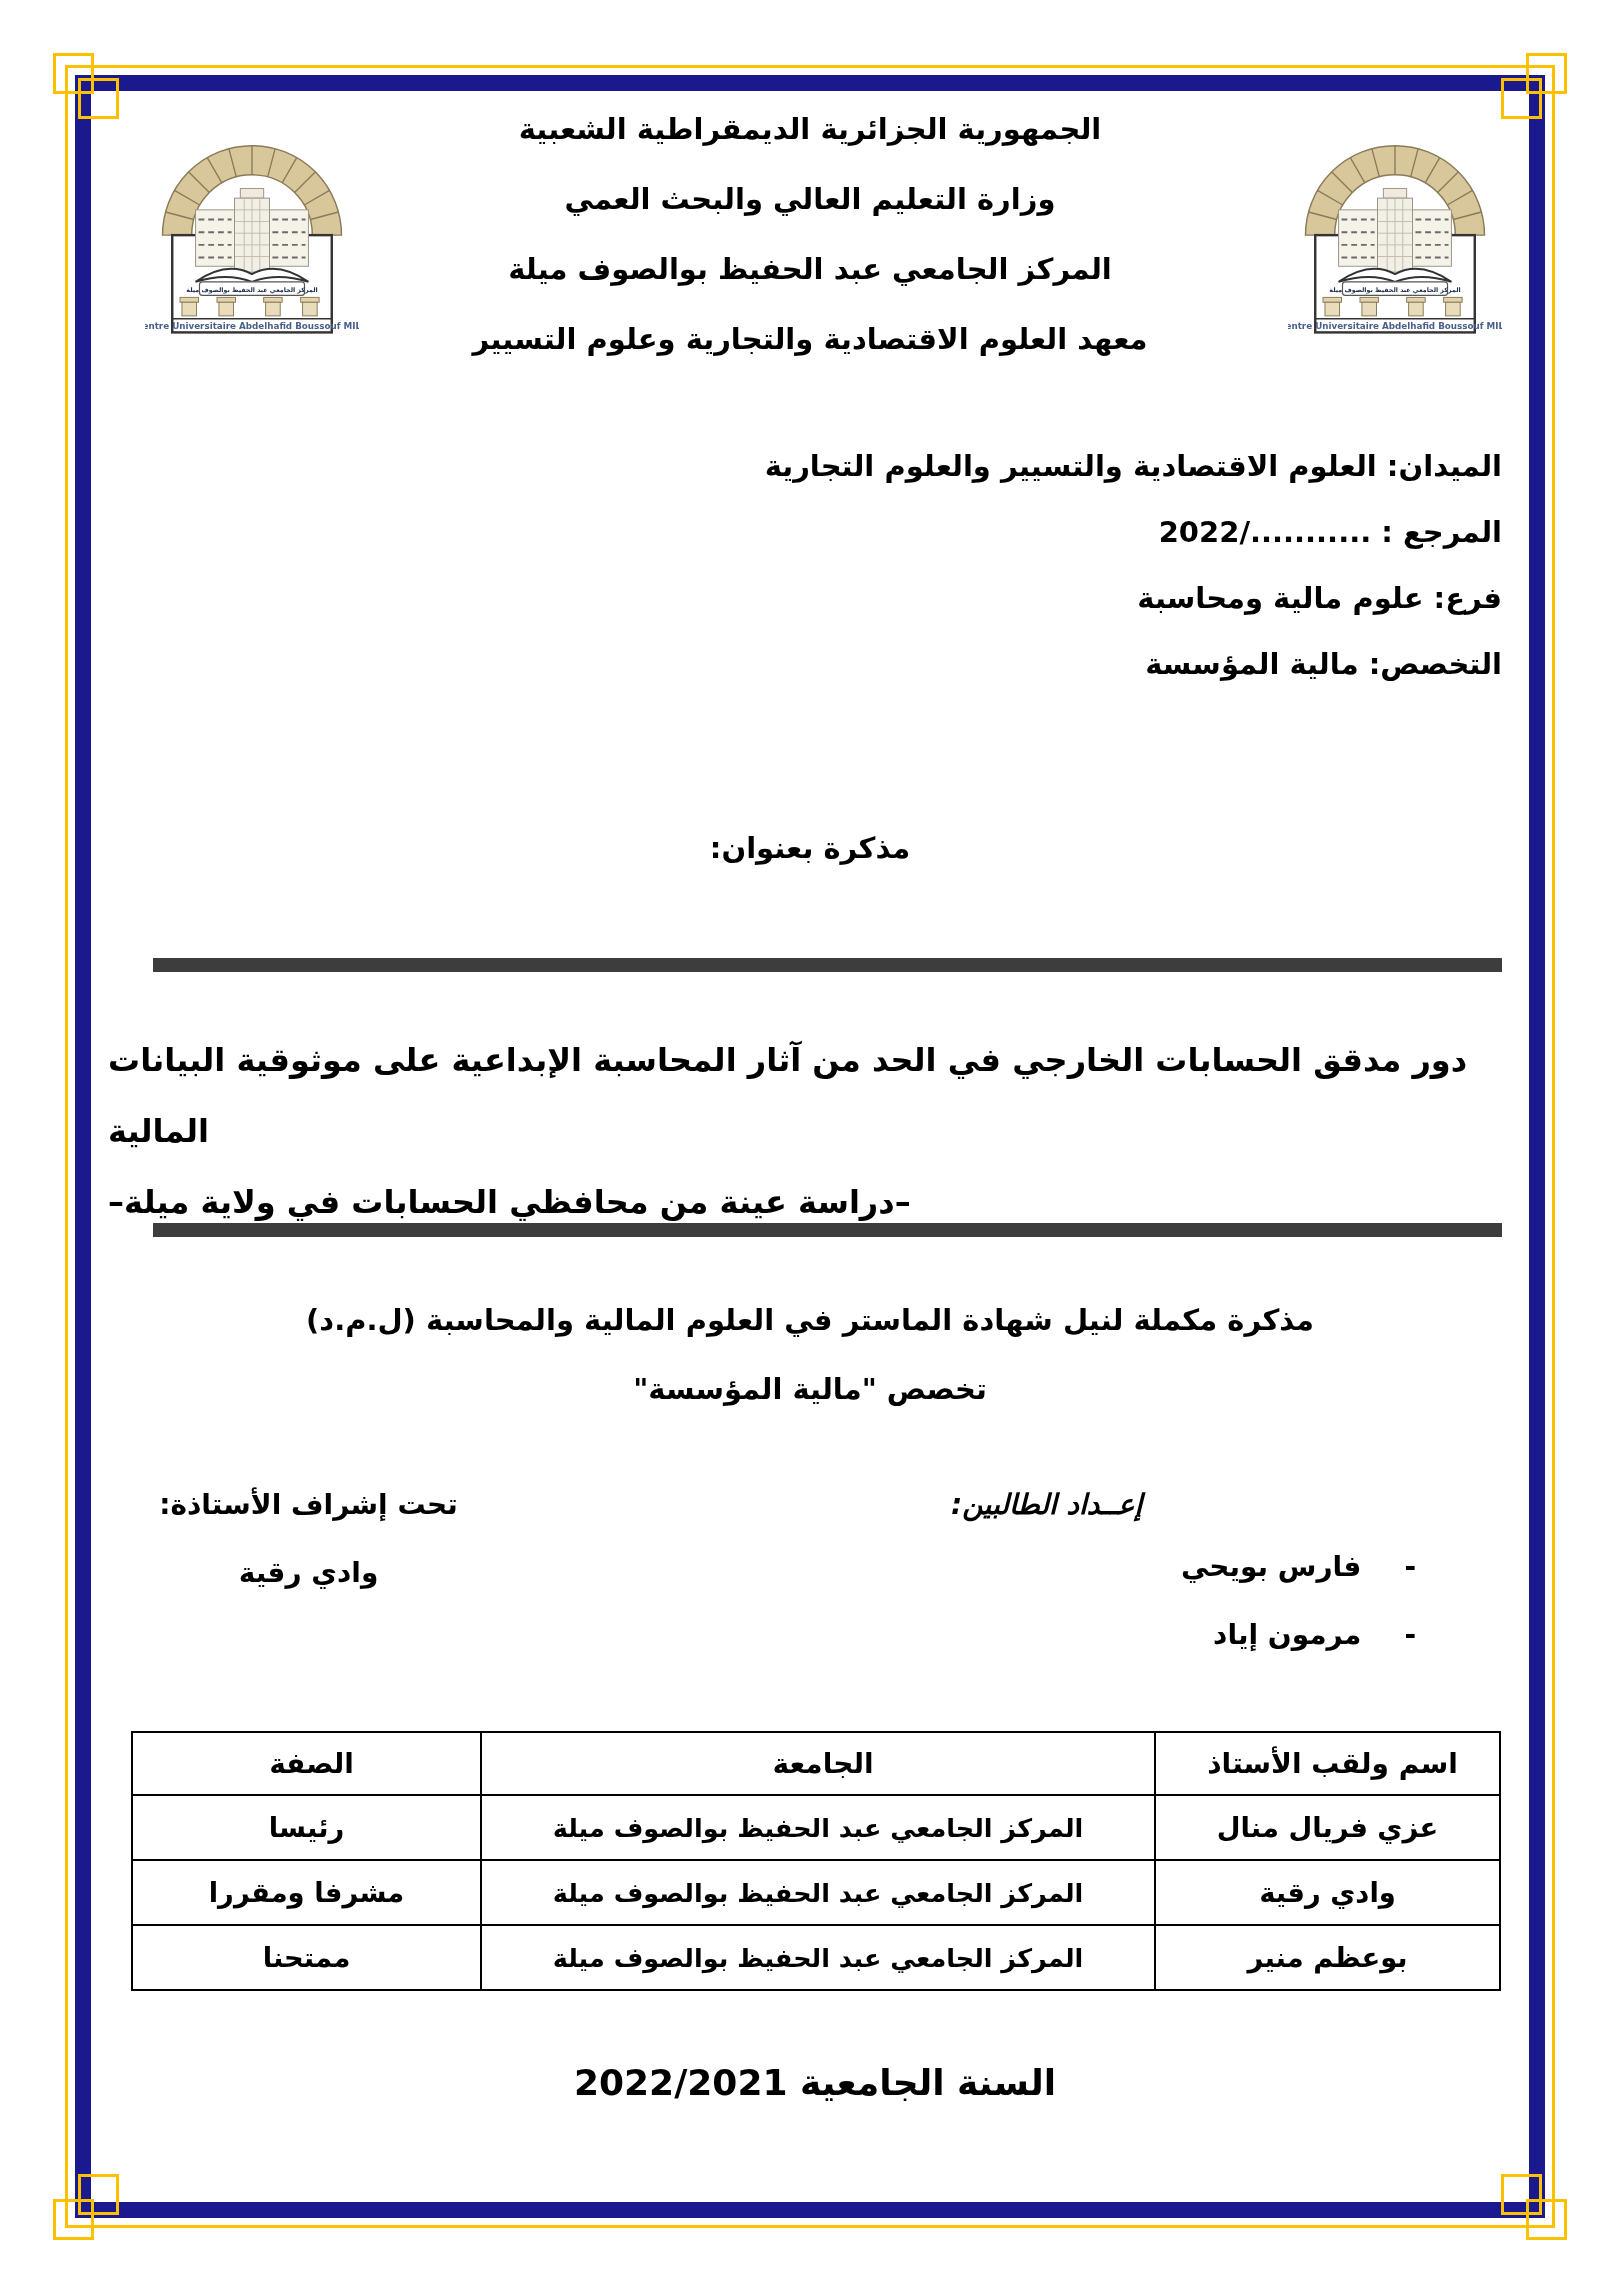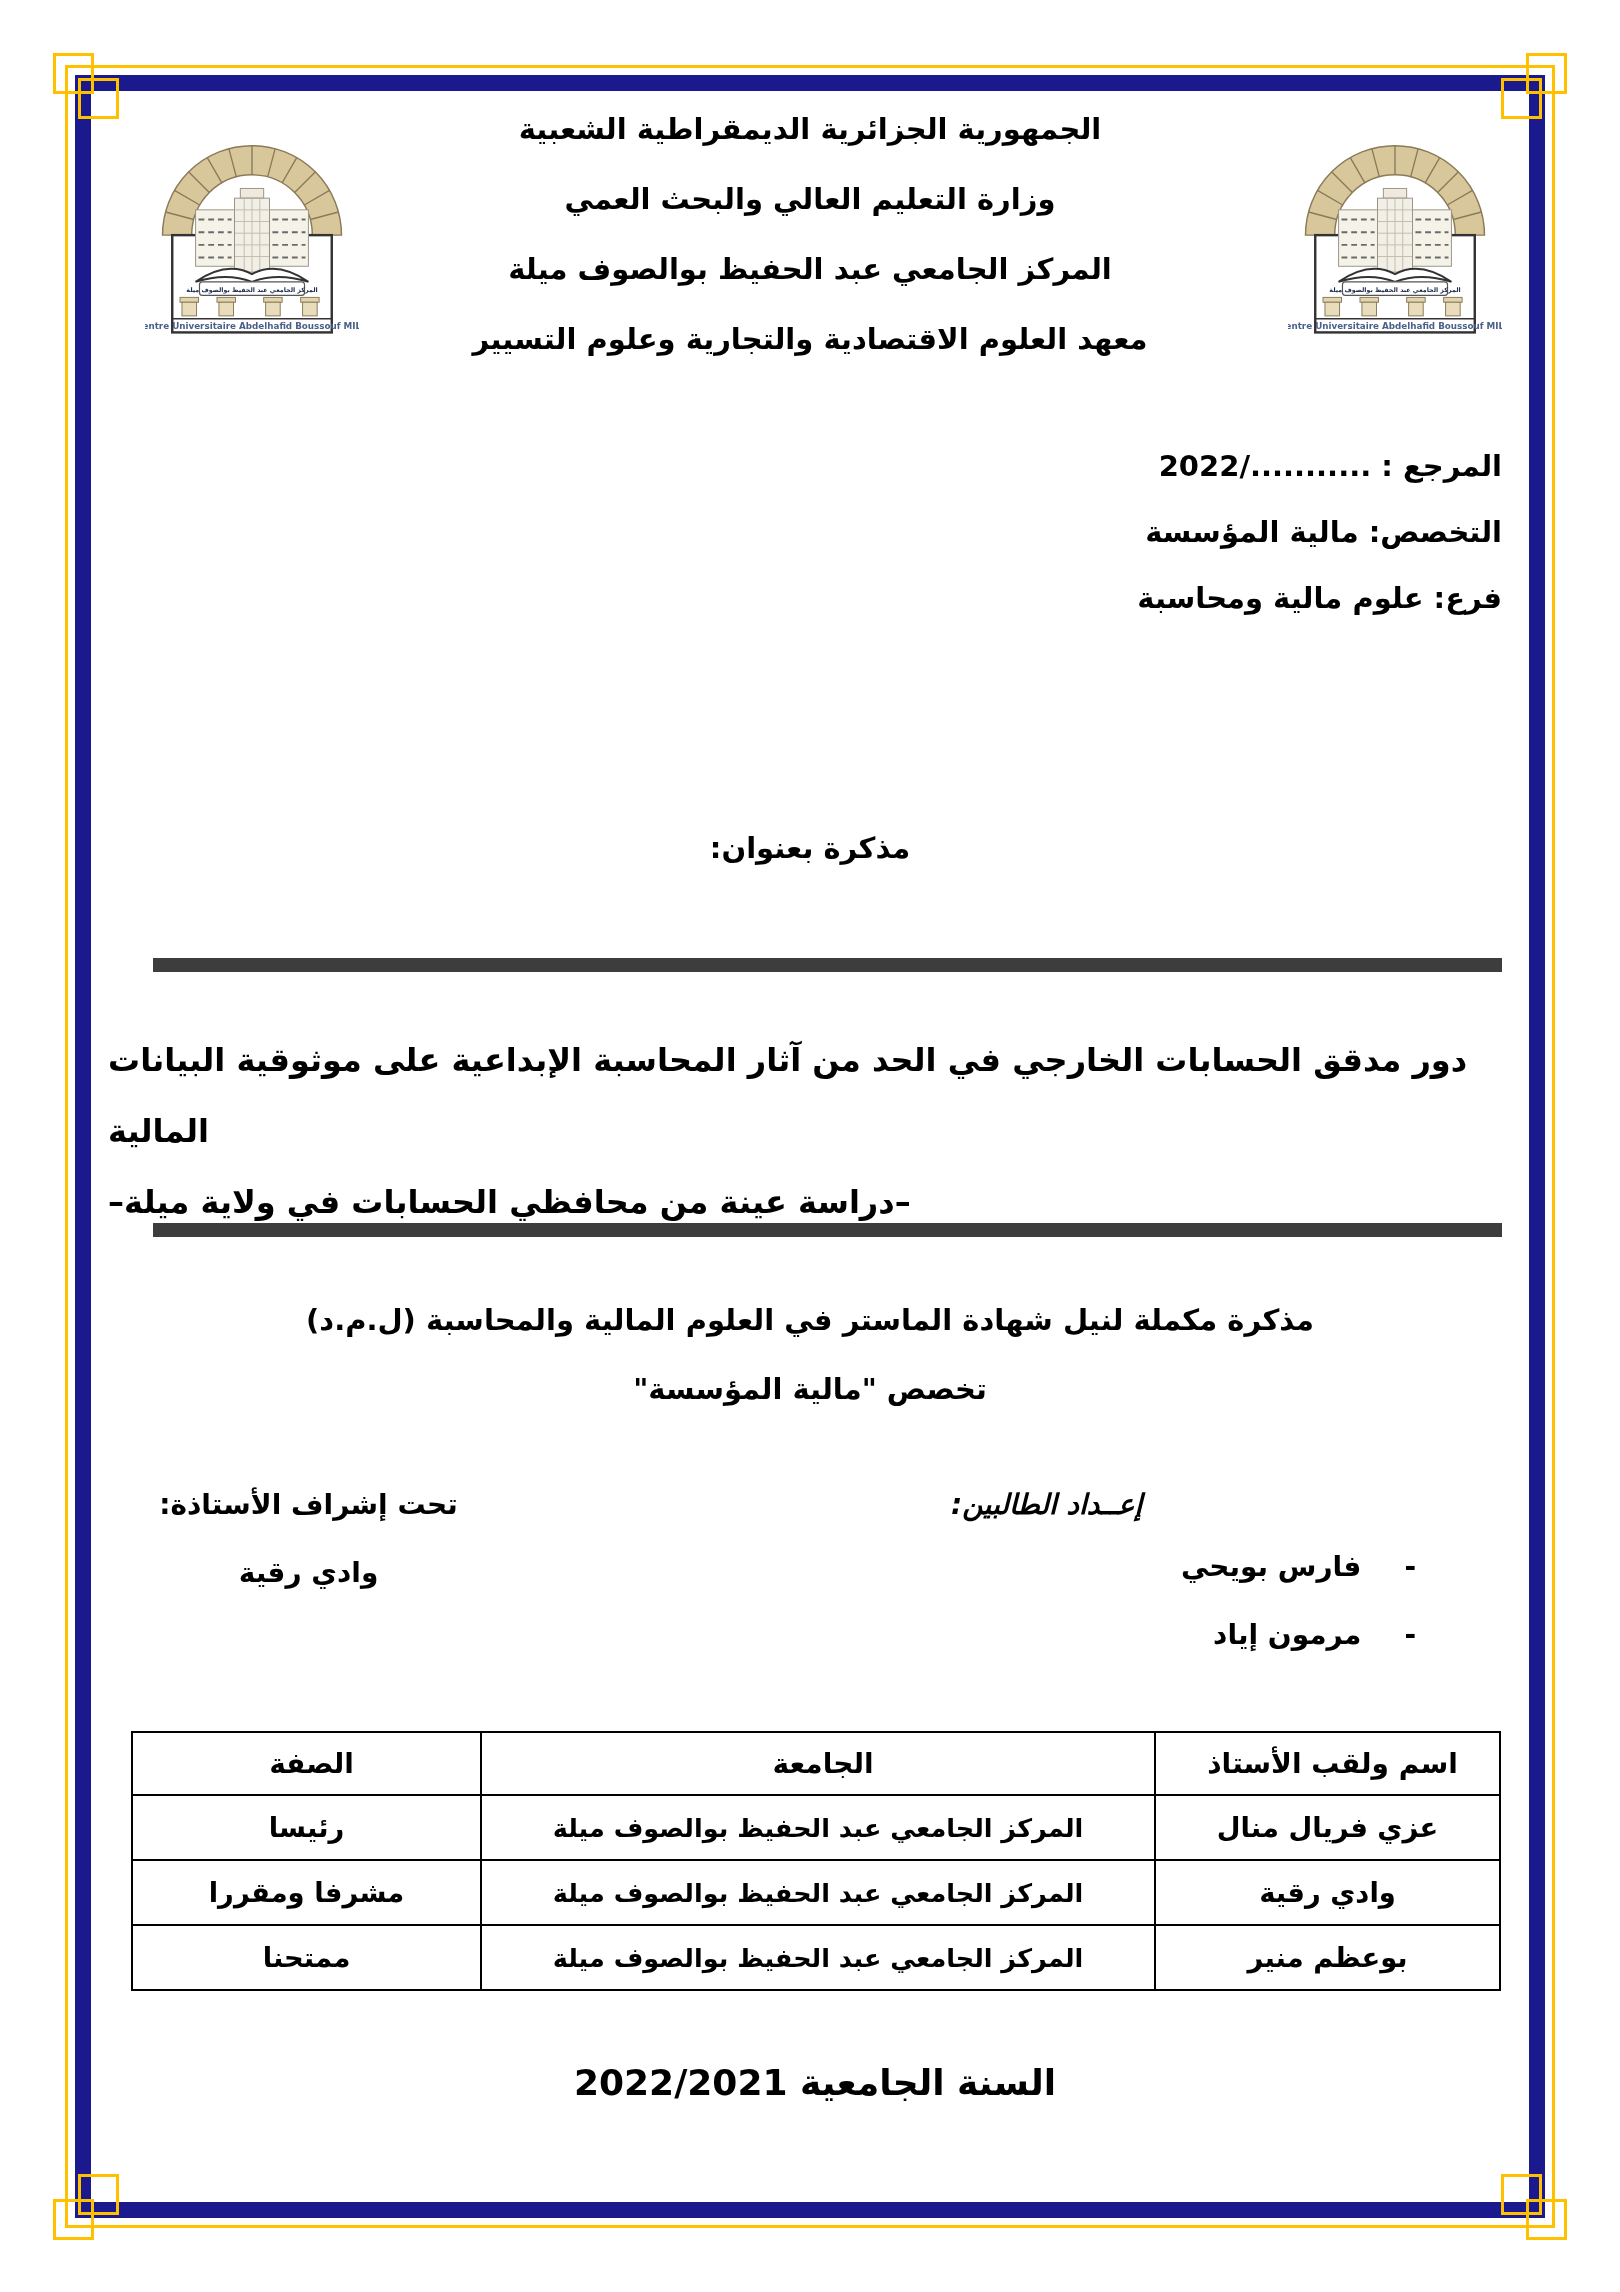--- a/index.html
+++ b/index.html
@@ -141,23 +141,24 @@
       <rect x="122" y="164" width="19" height="5" fill="#e2d4ae" stroke="#8a7a5a" stroke-width="1"></rect>
       <rect x="124" y="169" width="15" height="14" fill="#e8dcba" stroke="#8a7a5a" stroke-width="1"></rect>
       <rect x="160" y="164" width="19" height="5" fill="#e2d4ae" stroke="#8a7a5a" stroke-width="1"></rect>
       <rect x="162" y="169" width="15" height="14" fill="#e8dcba" stroke="#8a7a5a" stroke-width="1"></rect>
       <line x1="28" y1="186" x2="192" y2="186" stroke="#333" stroke-width="1.5"></line>
       <text x="110" y="197" text-anchor="middle" font-size="9" fill="#4a5f8a">Centre Universitaire Abdelhafid Boussouf MILA</text>
     </svg>
   </div>
 
   <div class="info-block">
+    <div>الميدان: العلوم الاقتصادية والتسيير والعلوم التجارية</div>
     <div>المرجع : .........../2022</div>
+    <div>فرع: علوم مالية ومحاسبة</div>
     <div>التخصص: مالية المؤسسة</div>
-    <div>فرع: علوم مالية ومحاسبة</div>
   </div>
 
   <div class="memo-label">مذكرة بعنوان:</div>
 
   <div class="bar bar-top"></div>
 
   <div class="title-block">
     <div>دور مدقق الحسابات الخارجي في الحد من آثار المحاسبة الإبداعية على موثوقية البيانات المالية</div>
     <div>–دراسة عينة من محافظي الحسابات في ولاية ميلة–</div>
   </div>

